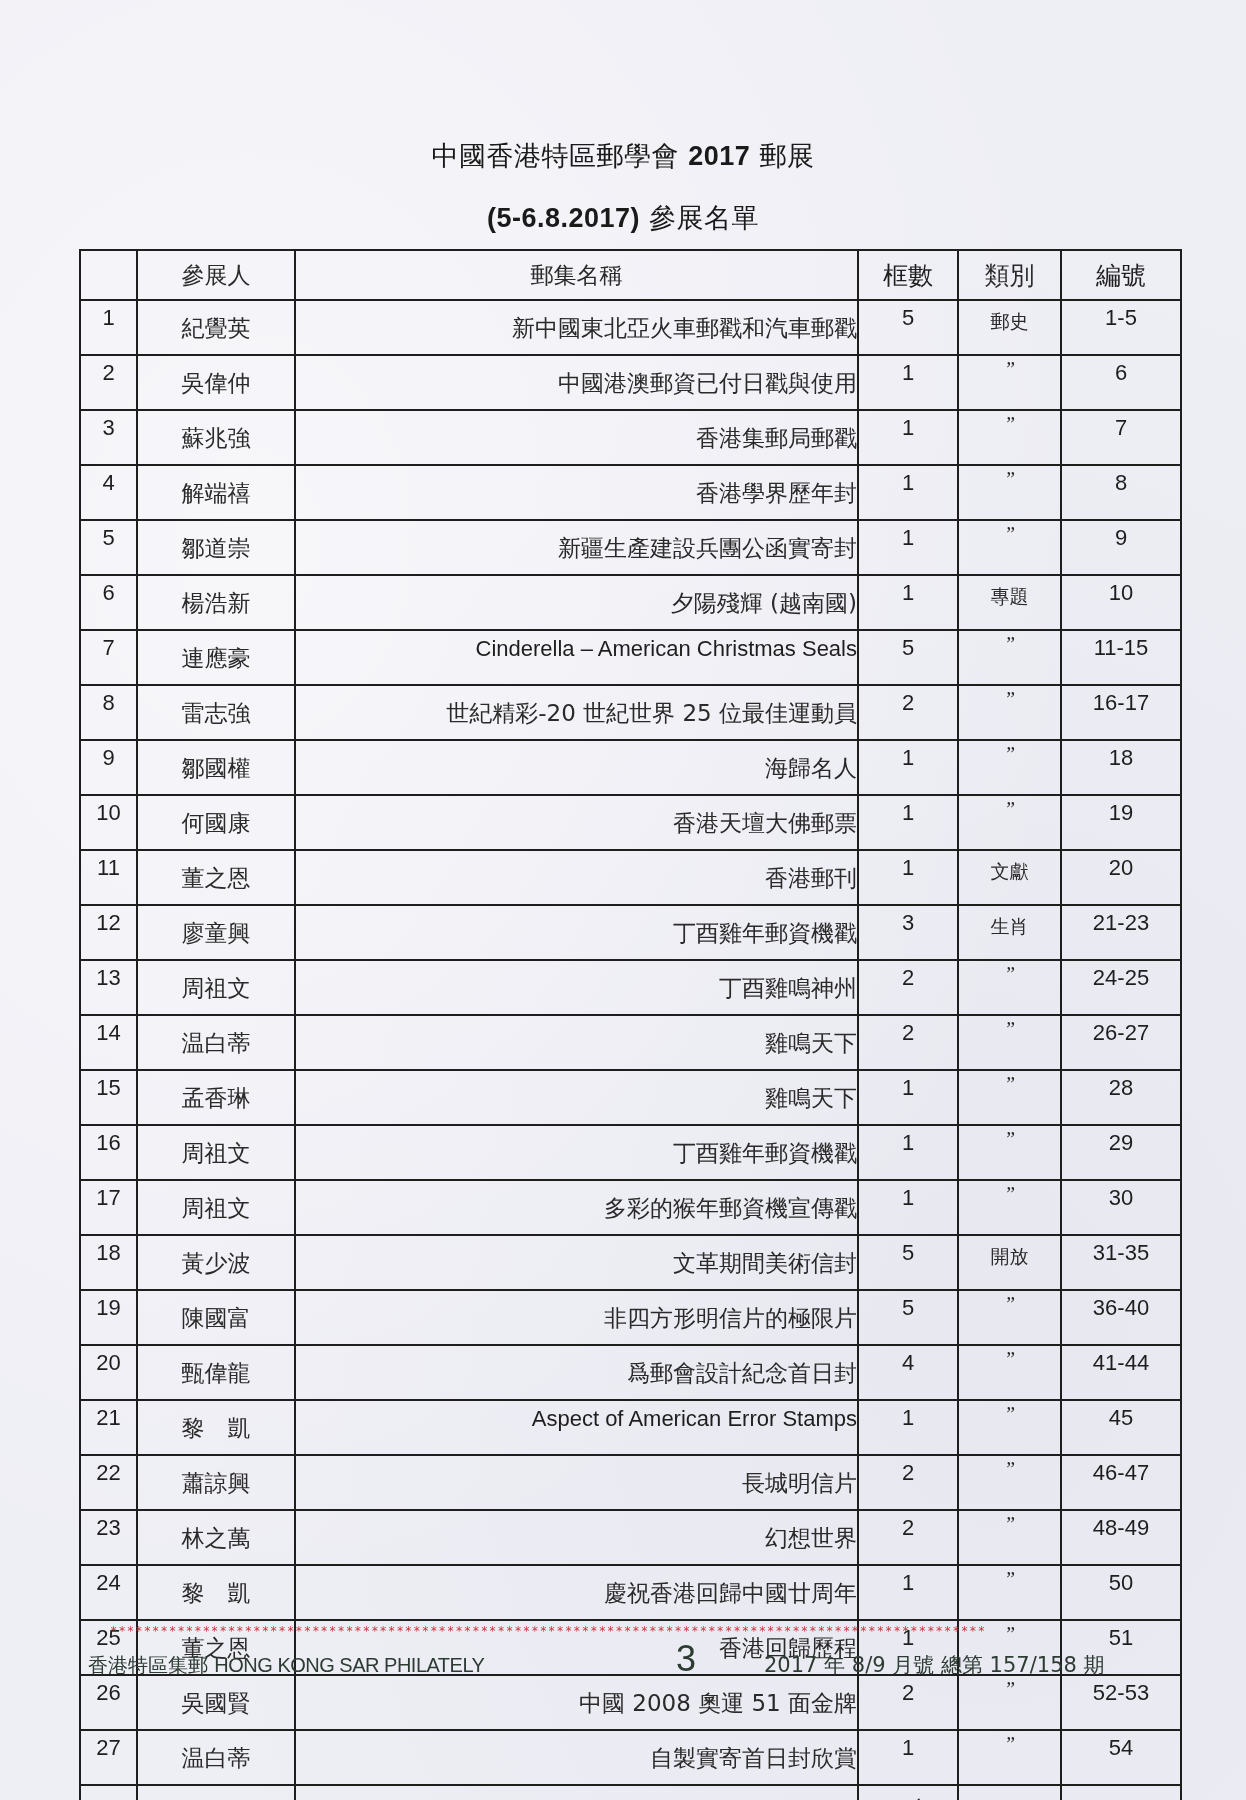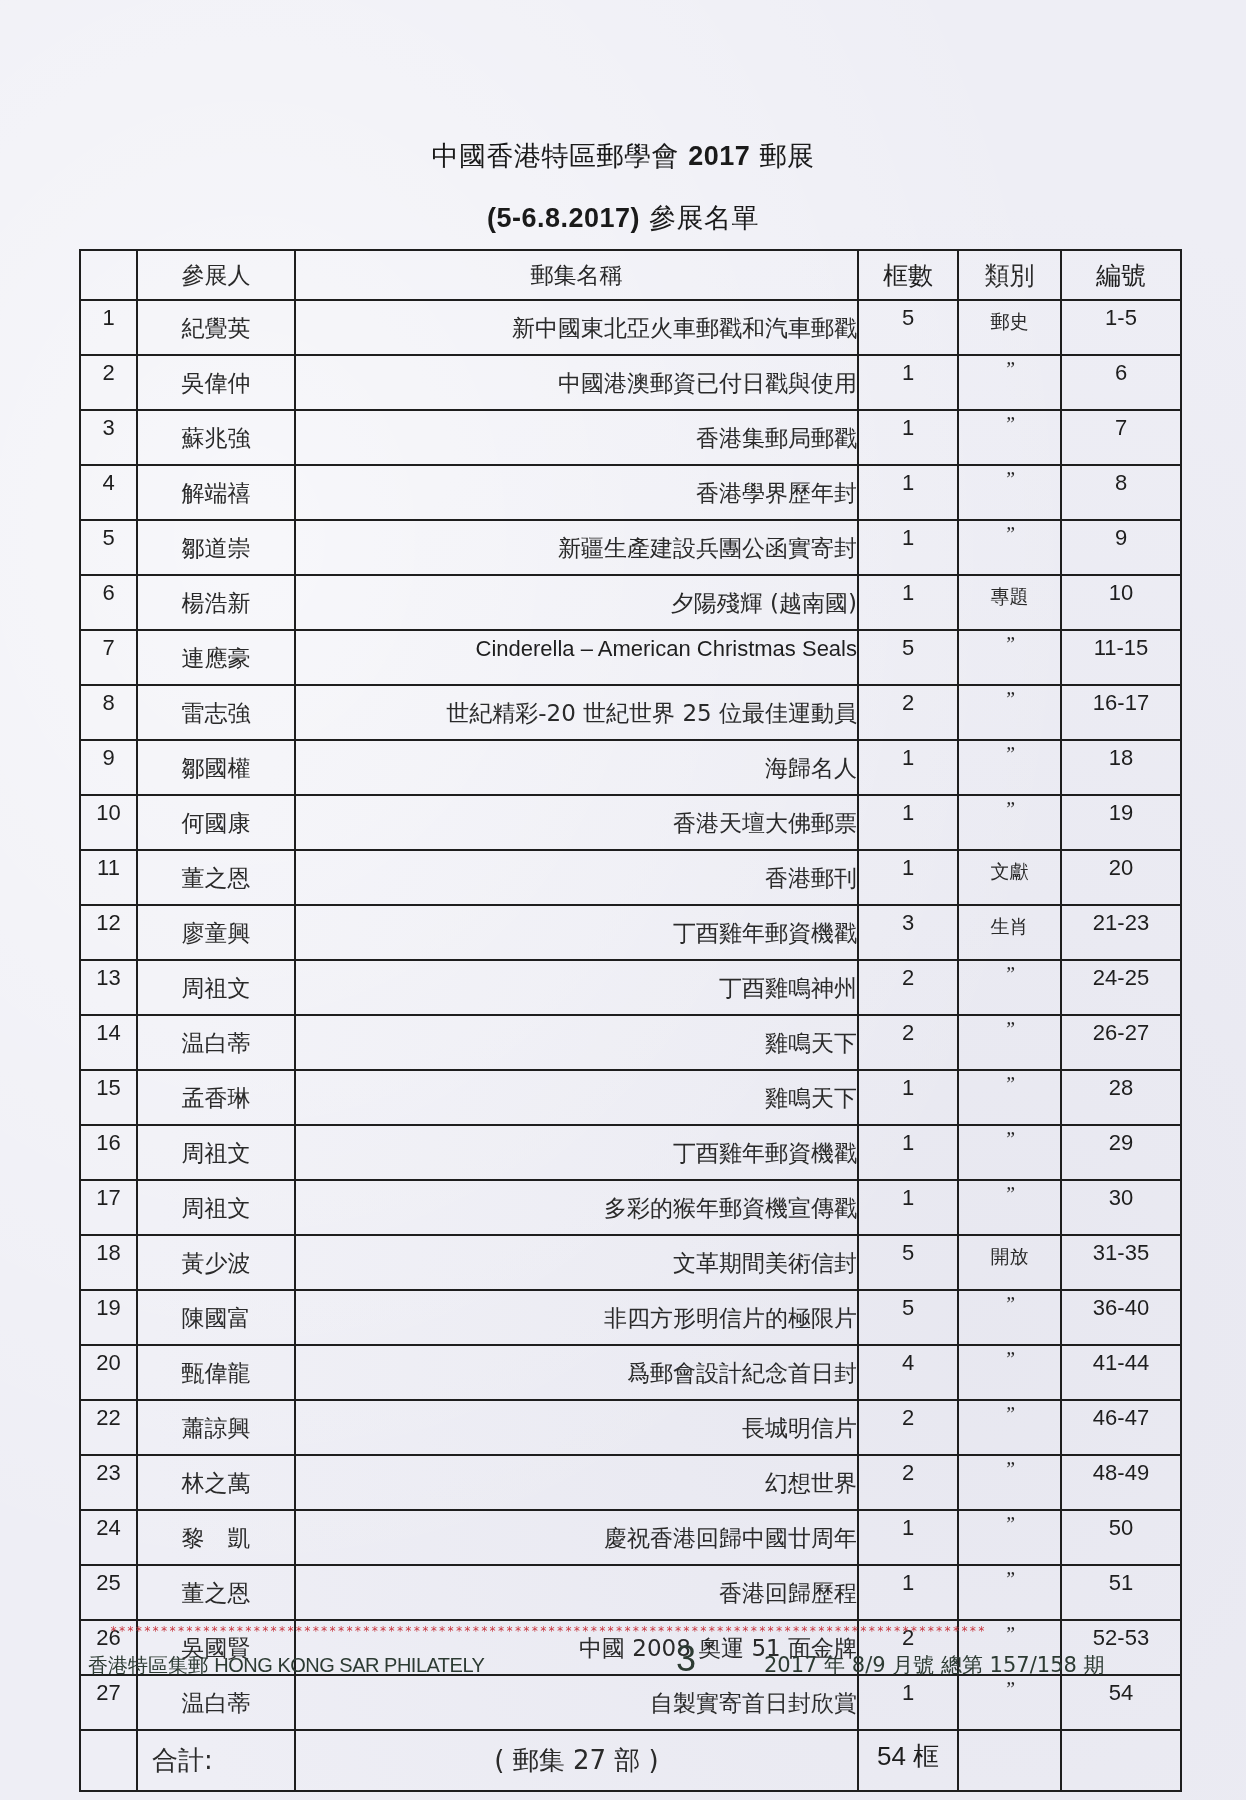--- a/index.html
+++ b/index.html
@@ -253,20 +253,28 @@
         </tr>
         <tr>
           <td class="c-no">20</td>
           <td class="c-name">甄偉龍</td>
           <td class="c-title">爲郵會設計紀念首日封</td>
           <td class="c-frames">4</td>
           <td class="c-cat ditto">”</td>
           <td class="c-code">41-44</td>
         </tr>
         <tr>
+          <td class="c-no">21</td>
+          <td class="c-name">黎　凱</td>
+          <td class="c-title latin">Aspect of American Error Stamps</td>
+          <td class="c-frames">1</td>
+          <td class="c-cat ditto">”</td>
+          <td class="c-code">45</td>
+        </tr>
+        <tr>
           <td class="c-no">22</td>
           <td class="c-name">蕭諒興</td>
           <td class="c-title">長城明信片</td>
           <td class="c-frames">2</td>
           <td class="c-cat ditto">”</td>
           <td class="c-code">46-47</td>
         </tr>
         <tr>
           <td class="c-no">23</td>
           <td class="c-name">林之萬</td>

